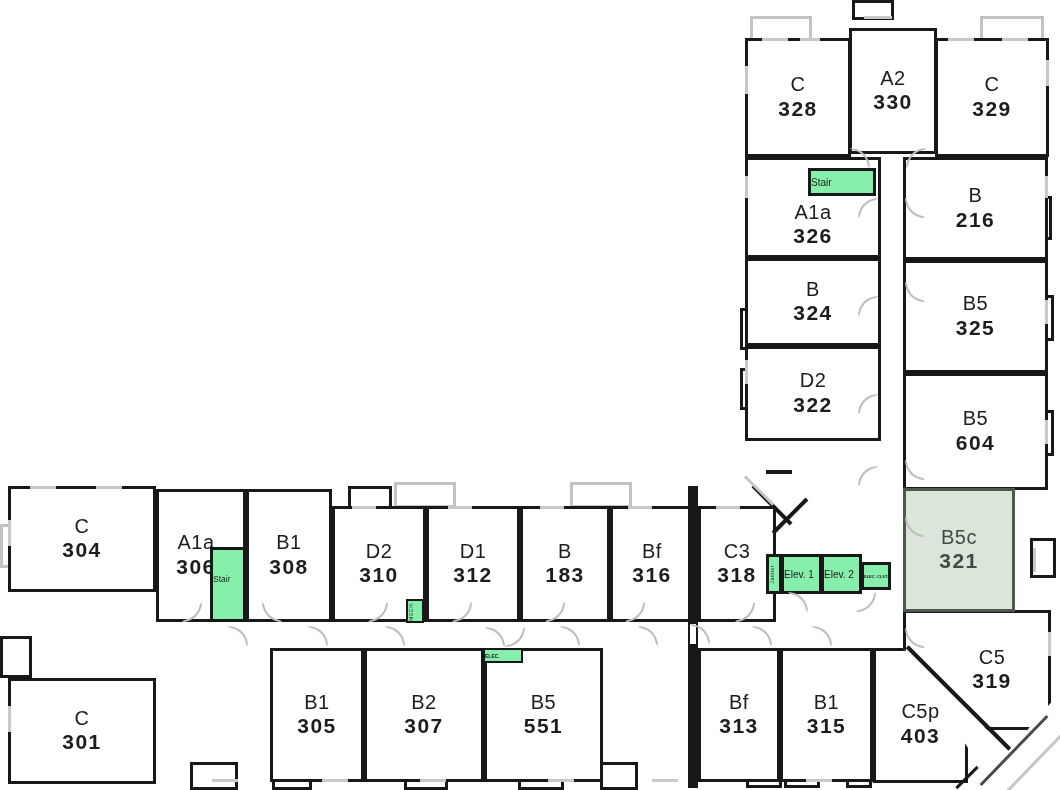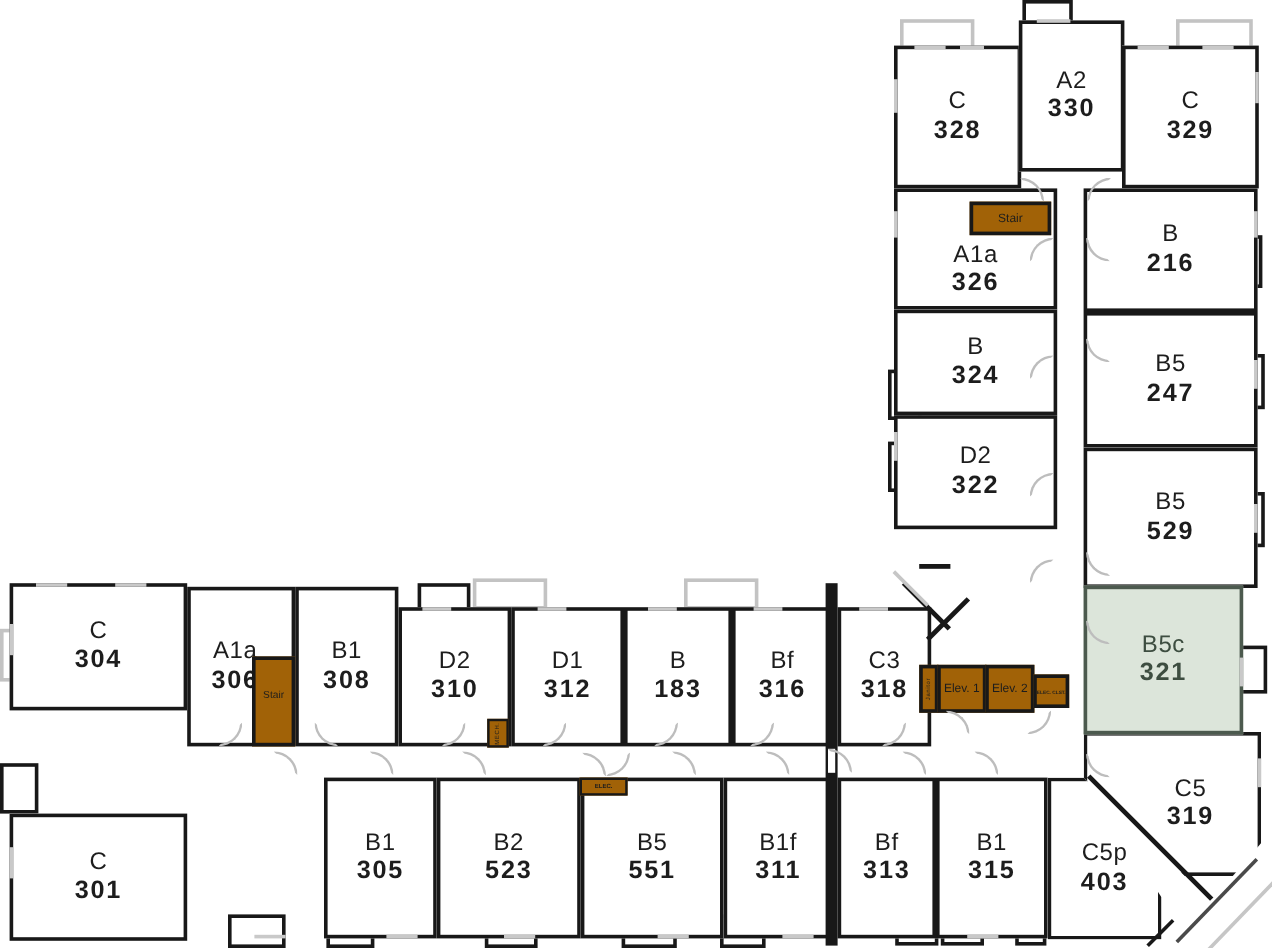--- a/index.html
+++ b/index.html
@@ -6,22 +6,22 @@
   *{box-sizing:border-box;}
   #plan{position:relative;width:1060px;height:790px;background:#ffffff;overflow:hidden;
         font-family:"Liberation Sans",sans-serif;}
   .room{position:absolute;border:3px solid #181818;background:#fff;display:flex;
         align-items:center;justify-content:center;z-index:2;}
   .room .lbl{text-align:center;line-height:1.18;color:#1d1d1d;}
   .room .t{display:block;font-size:20px;letter-spacing:.5px;}
   .room .n{display:block;font-size:21px;font-weight:700;letter-spacing:1.5px;}
   .room.hl{background:#dce5da;border-color:#4c5a4e;z-index:3;}
   .room.hl .t,.room.hl .n{color:#3d4d40;}
-  .svc{position:absolute;border:3px solid #181818;background:#a16207;display:flex;
-       align-items:center;justify-content:center;z-index:4;color:#1d1d1d;}
+  .svc{position:absolute;border:3px solid #181818;background:#86efac;display:flex;
+       align-items:center;z-index:4;color:#1d1d1d;}
   .svc.small{border-width:2px;}
   .vtext{writing-mode:vertical-rl;transform:rotate(180deg);font-size:5px;letter-spacing:.5px;}
   .arc{position:absolute;width:20px;height:20px;border:2px solid transparent;
        border-top-color:#bdbdbd;border-right-color:#bdbdbd;border-top-right-radius:100%;z-index:6;}
   .bar{position:absolute;background:#181818;z-index:5;}
   .gbar{position:absolute;background:#c6c6c6;z-index:5;}
   .win{position:absolute;background:#c9c9c9;z-index:6;}
   .bump{position:absolute;border:3px solid #181818;background:#fff;z-index:1;}
   .bump.gray{border-color:#c3c3c3;}
   .clip-c5{clip-path:polygon(0 0,100% 0,100% 77%,84% 100%,57% 100%,0 32%);}
@@ -54,21 +54,21 @@
   <div class="bump" style="left:746px;top:762px;width:36px;height:26px"></div>
   <div class="bump" style="left:784px;top:762px;width:36px;height:26px"></div>
   <div class="bump" style="left:846px;top:762px;width:26px;height:26px"></div>
 
   <div class="room" style="left:745px;top:38px;width:106px;height:119px">
     <div class="lbl">
         <span class="t">C</span>
         <span class="n">328</span>
       </div>
   </div>
-  <div class="room" style="left:849px;top:17px;width:88px;height:126px">
+  <div class="room" style="left:849px;top:28px;width:88px;height:126px">
     <div class="lbl">
         <span class="t">A2</span>
         <span class="n">330</span>
       </div>
   </div>
   <div class="room" style="left:935px;top:38px;width:114px;height:119px">
     <div class="lbl">
         <span class="t">C</span>
         <span class="n">329</span>
       </div>
@@ -87,36 +87,36 @@
   </div>
   <div class="room" style="left:745px;top:258px;width:136px;height:88px">
     <div class="lbl">
         <span class="t">B</span>
         <span class="n">324</span>
       </div>
   </div>
   <div class="room" style="left:903px;top:260px;width:145px;height:113px">
     <div class="lbl">
         <span class="t">B5</span>
-        <span class="n">247</span>
+        <span class="n">325</span>
       </div>
   </div>
   <div class="room" style="left:745px;top:346px;width:136px;height:95px">
     <div class="lbl">
         <span class="t">D2</span>
         <span class="n">322</span>
       </div>
   </div>
   <div class="room" style="left:903px;top:373px;width:145px;height:117px">
     <div class="lbl">
         <span class="t">B5</span>
-        <span class="n">529</span>
-      </div>
-  </div>
-  <div class="room hl" style="left:903px;top:488px;width:133px;height:124px">
+        <span class="n">604</span>
+      </div>
+  </div>
+  <div class="room hl" style="left:903px;top:488px;width:112px;height:124px">
     <div class="lbl">
         <span class="t">B5c</span>
         <span class="n">321</span>
       </div>
   </div>
   <div class="room clip-c5" style="left:903px;top:610px;width:148px;height:120px">
     <div class="lbl" style="padding-left:30px">
         <span class="t">C5</span>
         <span class="n">319</span>
       </div>
@@ -180,33 +180,27 @@
 
   <div class="room" style="left:270px;top:648px;width:94px;height:134px">
     <div class="lbl">
         <span class="t">B1</span>
         <span class="n">305</span>
       </div>
   </div>
   <div class="room" style="left:364px;top:648px;width:120px;height:134px">
     <div class="lbl">
         <span class="t">B2</span>
-        <span class="n">523</span>
+        <span class="n">307</span>
       </div>
   </div>
   <div class="room" style="left:484px;top:648px;width:119px;height:134px">
     <div class="lbl">
         <span class="t">B5</span>
         <span class="n">551</span>
-      </div>
-  </div>
-  <div class="room" style="left:603px;top:648px;width:91px;height:134px">
-    <div class="lbl">
-        <span class="t">B1f</span>
-        <span class="n">311</span>
       </div>
   </div>
   <div class="room" style="left:698px;top:648px;width:82px;height:134px">
     <div class="lbl">
         <span class="t">Bf</span>
         <span class="n">313</span>
       </div>
   </div>
   <div class="room" style="left:780px;top:648px;width:93px;height:134px">
     <div class="lbl">

